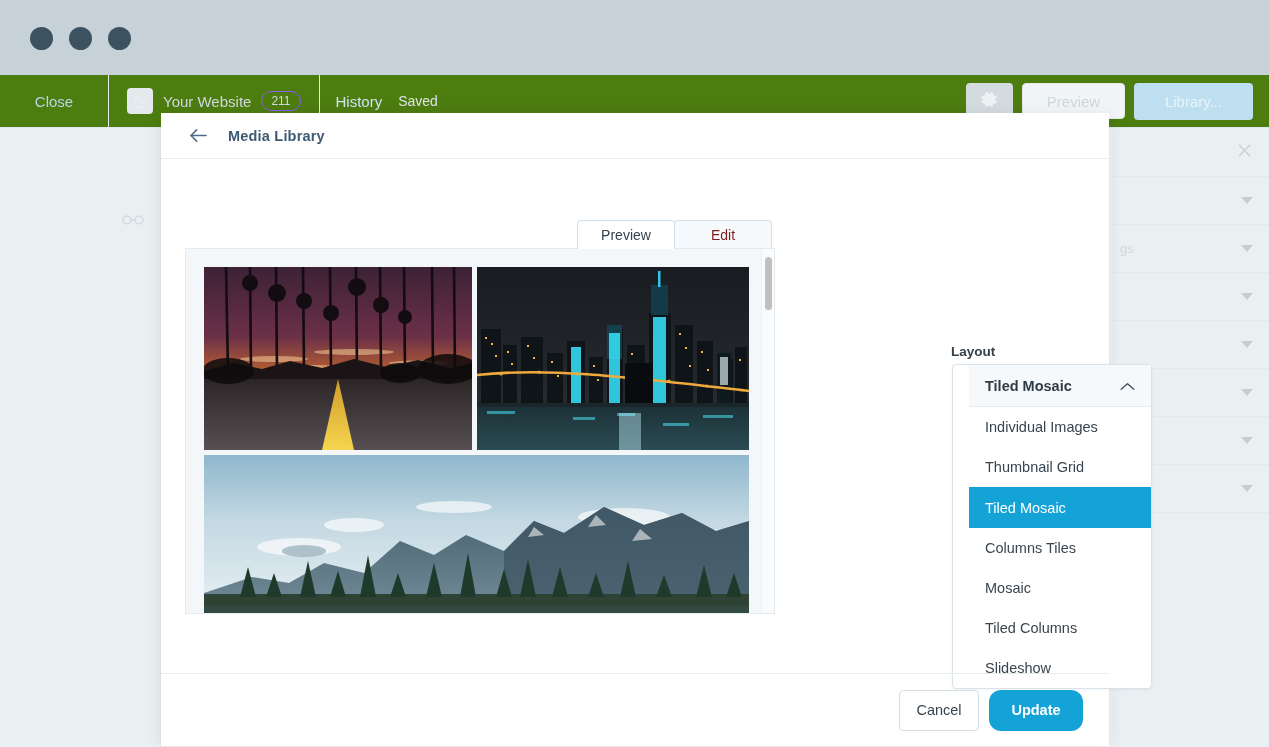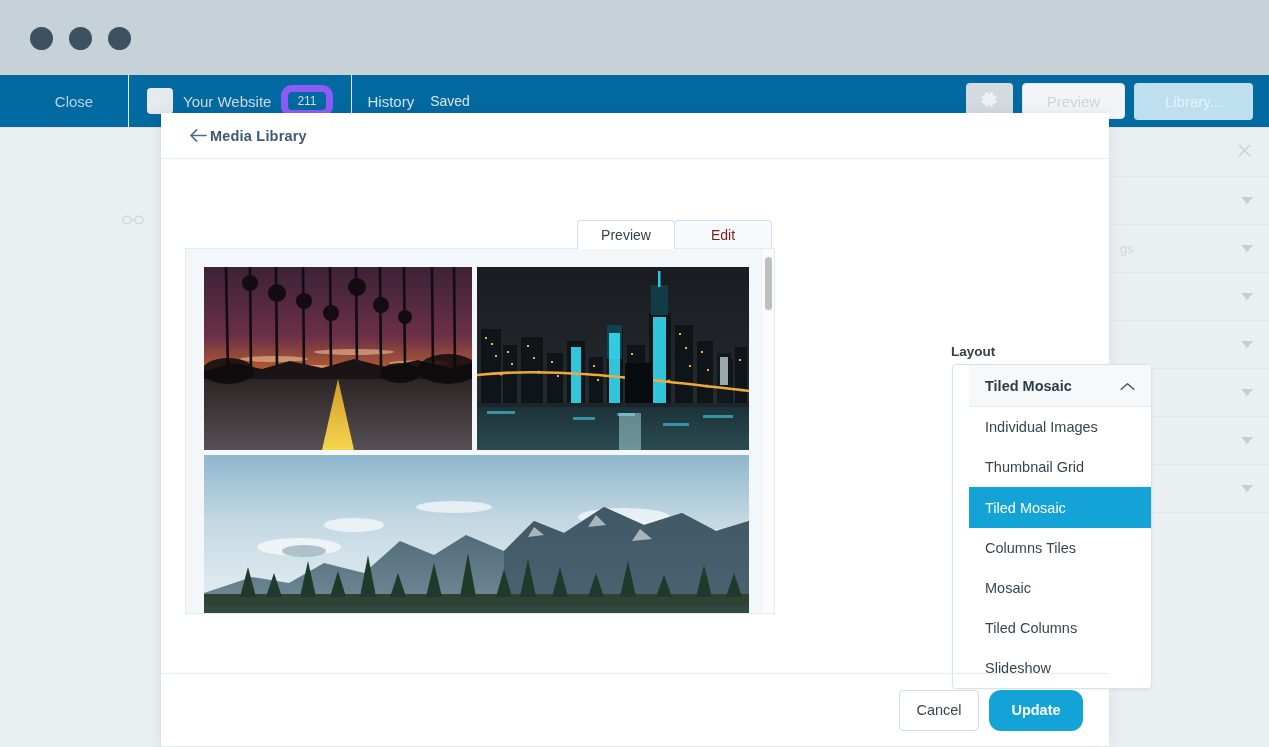--- a/index.html
+++ b/index.html
@@ -19,38 +19,38 @@
   .os-chrome .dots { position: absolute; left: 30px; top: 27px; display: flex; gap: 16px; }
   .dot { width: 23px; height: 23px; border-radius: 50%; background: #3c5261; }
 
   
   .app-bg {
     position: absolute; left: 0; top: 75px; width: 1269px; height: 672px;
     background: #eef2f4;
   }
   .app-topbar {
     position: absolute; left: 0; top: 0; width: 1269px; height: 53px;
-    background: #0369a1; border-bottom: 1px solid #e0e7ea;
-    display: flex; align-items: center; padding-left: 20px;
+    background: #4d7c0f; border-bottom: 1px solid #e0e7ea;
+    display: flex; align-items: center;
   }
   .tb-close {
     width: 109px; height: 53px; display: flex; align-items: center; justify-content: center;
     color: #b8d6ea; font-size: 15px; border-right: 1px solid #e2e8eb;
   }
   .tb-site {
     display: flex; align-items: center; gap: 10px; padding: 0 18px; height: 53px;
     border-right: 1px solid #e2e8eb;
   }
   .tb-site-icon {
     width: 26px; height: 26px; border-radius: 4px; background: #e3e9ec;
     display: flex; align-items: center; justify-content: center; color: #eef2f4;
   }
   .tb-site-name { color: #cfd9de; font-size: 15px; }
   .tb-badge {
-    border: 7px solid #8b5cf6; border-radius: 11px; padding: 2px 9px;
+    border: 1px solid #8b5cf6; border-radius: 11px; padding: 2px 9px;
     color: #d2dbe0; font-size: 12px;
   }
   .tb-history { color: #cfe3f2; font-size: 15px; padding: 0 16px; }
   .tb-saved { color: #dde4e8; font-size: 14px; }
   .tb-right { margin-left: auto; display: flex; align-items: center; gap: 9px; padding-right: 16px; }
   .tb-gear {
     width: 47px; height: 36px; border-radius: 4px; background: #d3dbdf;
     display: flex; align-items: center; justify-content: center;
   }
   .tb-preview {
@@ -88,21 +88,21 @@
   }
   .bg-link-icon { position: absolute; left: 122px; top: 85px; color: #cfd9de; }
 
   
   .modal {
     position: absolute; left: 161px; top: 113px; width: 948px; height: 633px;
     background: #ffffff; box-shadow: 0 2px 14px rgba(40,60,80,.10);
   }
   .modal-head {
     height: 46px; border-bottom: 1px solid #e7ecef;
-    display: flex; align-items: center; padding-left: 28px; gap: 2px;
+    display: flex; align-items: center; padding-left: 28px; gap: 20px;
   }
   .back-arrow { color: #4e6b86; display: flex; align-items: center; }
   .modal-title { color: #3d5a74; font-size: 14.5px; font-weight: bold; letter-spacing: .2px; }
 
   .modal-body { position: relative; height: 514px; }
 
   
   .tabs { position: absolute; left: 416px; top: 61px; display: flex; }
   .tab {
     width: 98px; height: 29px; font-size: 14px;

